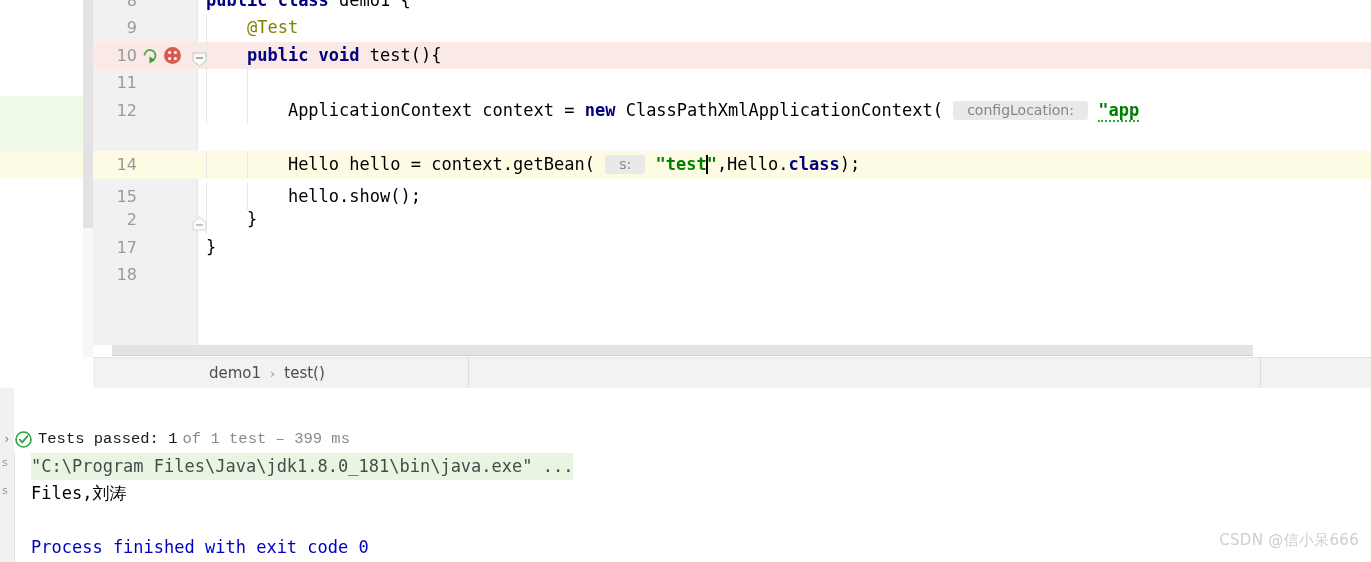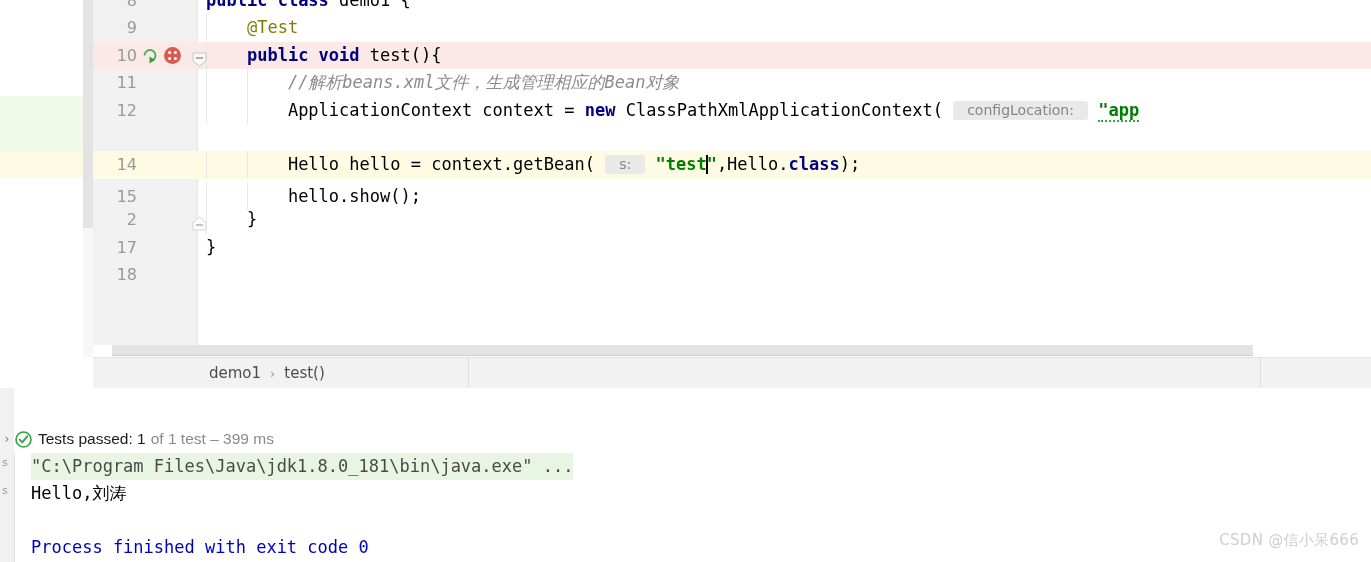--- a/index.html
+++ b/index.html
@@ -214,26 +214,26 @@
   .expander-arrow {
     width: 14px; text-align: center;
     font-size: 12px; color: #7b7b7b;
     font-family: "DejaVu Sans", sans-serif;
   }
   .check-icon {
     width: 17px; height: 17px;
     margin: 0 6px 0 1px;
   }
   .tests-passed-main {
-    font-family: Liberation Sans, sans-serif;
+    font-family: Liberation Mono, monospace;
     font-size: 15.5px;
     color: #1a1a1a;
   }
   .tests-passed-sub {
-    font-family: Liberation Sans, sans-serif;
+    font-family: Liberation Mono, monospace;
     font-size: 15.5px;
     color: #8a8a8a;
     margin-left: 5px;
   }
 
   .console {
     position: absolute; left: 14px; top: 65px;
     width: 1357px; height: 109px;
     background: #ffffff;
     border-left: 1px solid #e0e0e0;
@@ -281,21 +281,21 @@
             </svg></div><div class="bp-icon"><svg viewBox="0 0 19 19">
               <circle cx="9.5" cy="9.5" r="8.5" fill="#db5c4f"></circle>
               <circle cx="6.6" cy="6.6" r="1.5" fill="#ffffff"></circle>
               <circle cx="12.4" cy="6.6" r="1.5" fill="#ffffff"></circle>
               <circle cx="6.6" cy="12.4" r="1.5" fill="#ffffff"></circle>
               <circle cx="12.4" cy="12.4" r="1.5" fill="#ffffff"></circle>
             </svg></div><div class="fold" style="left: 99px;"><svg viewBox="0 0 15 15">
               <path d="M1 1 H14 V9 L7.5 14 L1 9 Z" fill="#fafafa" stroke="#c4c4c4" stroke-width="1"></path>
               <path d="M4 6 H11" stroke="#8a8a8a" stroke-width="1.4"></path>
             </svg></div></div>
-        <div class="row" style="top: 69.2px;"><div class="lineno">11</div><div class="iguide" style="left: 113px;"></div><div class="iguide" style="left: 153.8px;"></div><div class="codetext"><span class="plain">        </span><span class="cmt">//解析beans.xml文件，生成管理相应的Bean对象</span></div></div>
+        <div class="row" style="top: 69.2px;"><div class="lineno">11</div><div class="iguide" style="left: 113px;"></div><div class="iguide" style="left: 153.8px;"></div><div class="codetext"><span class="plain">        </span></div></div>
         <div class="row" style="top: 96.6px;"><div class="lineno">12</div><div class="iguide" style="left: 113px;"></div><div class="iguide" style="left: 153.8px;"></div><div class="codetext"><span class="plain">        </span><span class="plain">ApplicationContext context = </span><span class="kw">new </span><span class="plain">ClassPathXmlApplicationContext( </span><span class="hintchip">configLocation:</span><span class="plain"> </span><span class="str squiggle">"app</span></div></div>
         <div class="row hl-yellow" style="top: 151.4px;"><div class="lineno">14</div><div class="iguide" style="left: 113px;"></div><div class="iguide" style="left: 153.8px;"></div><div class="codetext"><span class="plain">        </span><span class="plain">Hello hello = context.getBean( </span><span class="hintchip">s:</span><span class="plain"> </span><span class="str">"test</span><span class="caret"></span><span class="str">"</span><span class="plain">,Hello.</span><span class="kw">class</span><span class="plain">);</span></div></div>
         <div class="row" style="top: 183px;"><div class="lineno">15</div><div class="iguide" style="left: 113px;"></div><div class="iguide" style="left: 153.8px;"></div><div class="codetext"><span class="plain">        </span><span class="plain">hello.show();</span></div></div>
         <div class="row" style="top: 206.2px;"><div class="lineno">2</div><div class="iguide" style="left: 113px;"></div><div class="codetext"><span class="plain">    </span><span class="plain">}</span></div><div class="fold" style="left: 99px;"><svg viewBox="0 0 15 15">
               <path d="M1 14 H14 V6 L7.5 1 L1 6 Z" fill="#fafafa" stroke="#d6d6d6" stroke-width="1"></path>
               <path d="M4 9 H11" stroke="#a8a8a8" stroke-width="1.3"></path>
             </svg></div></div>
         <div class="row" style="top: 233.6px;"><div class="lineno">17</div><div class="codetext"><span class="plain">}</span></div></div>
         <div class="row" style="top: 261px;"><div class="lineno">18</div><div class="codetext"></div></div>
       </div>
@@ -324,20 +324,20 @@
       <svg class="check-icon" viewBox="0 0 17 17">
         <circle cx="8.5" cy="8.5" r="7.5" fill="#ffffff" stroke="#2ea33f" stroke-width="1.6"></circle>
         <path d="M4.8 8.7 L7.3 11.3 L12.3 5.3" fill="none" stroke="#2ea33f" stroke-width="1.8" stroke-linecap="round" stroke-linejoin="round"></path>
       </svg>
       <span class="tests-passed-main">Tests passed: 1</span>
       <span class="tests-passed-sub">of 1 test – 399 ms</span>
     </div>
 
     <div class="console" id="console-area">
         <div class="con-line con-cmd" style="top: 0px;">"C:\Program Files\Java\jdk1.8.0_181\bin\java.exe" ...</div>
-        <div class="con-line con-out" style="top: 27px;">Hello,刘涛</div>
+        <div class="con-line con-out" style="top: 27px;">Files,刘涛</div>
         <div class="con-line con-out" style="top: 54px;"></div>
         <div class="con-line con-fin" style="top: 81px;">Process finished with exit code 0</div>
       </div>
   </div>
 
   <div class="watermark">CSDN @信小呆666</div>
 </div>
 
 </body></html>

